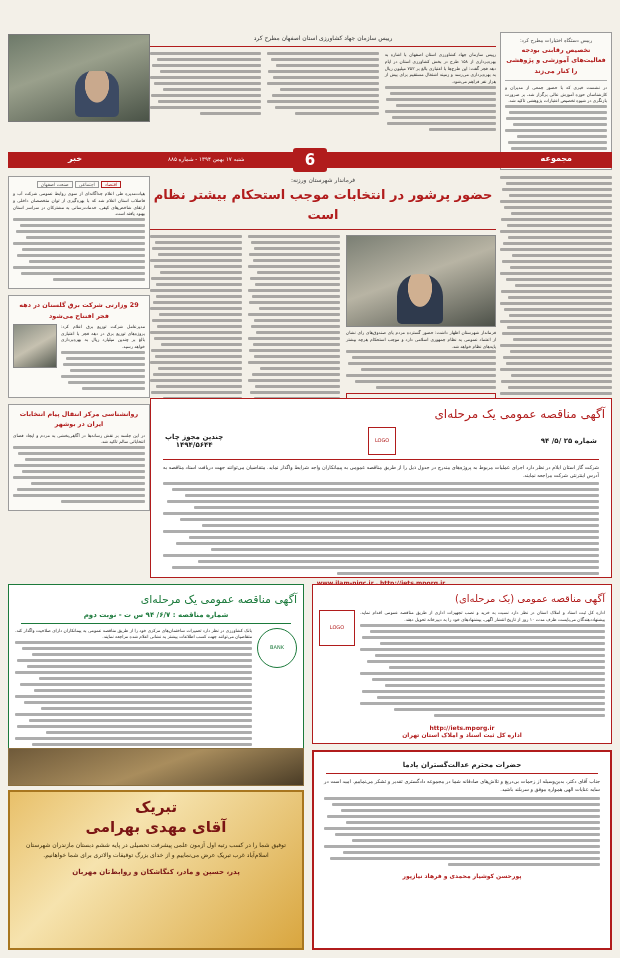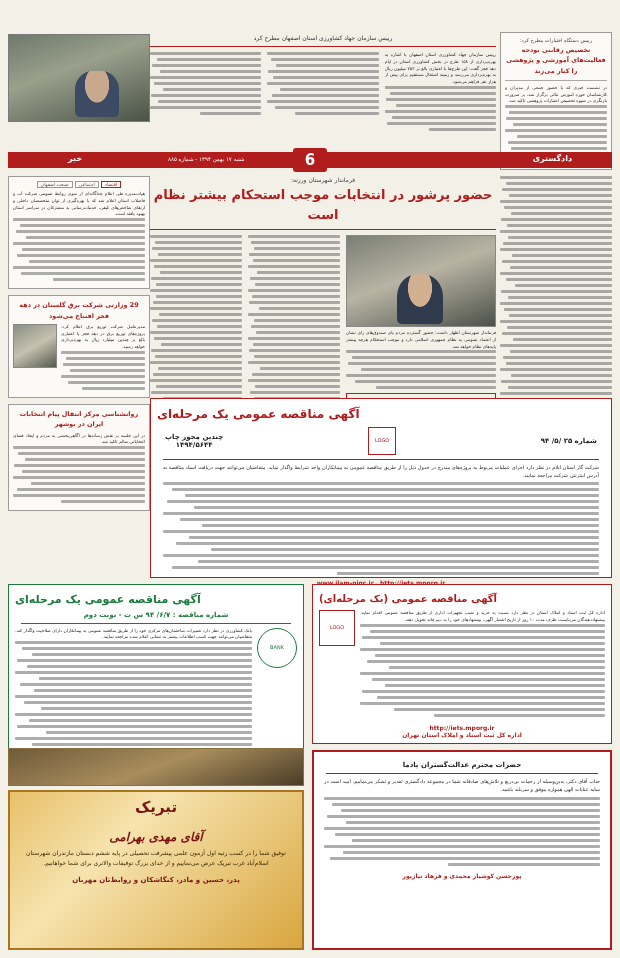--- a/index.html
+++ b/index.html
@@ -130,21 +130,21 @@
     position: relative; width: 100%; height: 70px;
     background: linear-gradient(150deg,#8b8f84 0%, #c6c1b0 50%, #555a50 100%);
     border: 1px solid #888;
   }
 
   
   .ad {
     position: absolute; border: 1px solid #b11c1c; background: #fff;
   }
   .ad-title {
-    font-size: 12px; font-weight: bold; color: #b11c1c; text-align: left; line-height: 1.6;
+    font-size: 12px; font-weight: normal; color: #b11c1c; text-align: right; line-height: 1.6;
   }
   .ad-sub { font-size: 7px; font-weight: bold; color: #222; text-align: center; }
   .ad-rule { height: 1px; background: #b11c1c; margin: 4px 6px; }
   .ad-foot { font-size: 6px; font-weight: bold; color: #b11c1c; text-align: center; }
 
   .ad-green { border-color: #1c7a3c; }
   .ad-green .ad-title, .ad-green .ad-foot { color: #1c7a3c; }
   .ad-green .ad-rule { background: #1c7a3c; }
 
   
@@ -256,21 +256,21 @@
             <i style="width:100%"></i>
             <i style="width:55%"></i>
         </div>
       </div>
     </div>
   </div>
 
   <div class="photo p1"></div>
 
   <div class="secbar" style="top:152px;">
-    <span class="label" style="right:40px;">دادگستری</span>
+    <span class="label" style="right:40px;">مجموعه</span>
     <span class="pagenum">6</span>
     <span class="label" style="left:60px;">خبر</span>
     <span class="badge-date" style="position:absolute; top:4px; left:160px;">شنبه ۱۷ بهمن ۱۳۹۴ - شماره ۸۸۵</span>
   </div>
 
   <div style="position:absolute; top:176px; right:124px; width:346px;">
     <div class="art-kicker">فرماندار شهرستان ورزنه:</div>
     <div class="art-title">حضور پرشور در انتخابات موجب استحکام بیشتر نظام است</div>
     <div class="lead-rule"></div>
     <div style="display:flex; gap:6px; align-items:flex-start;">
@@ -592,20 +592,20 @@
       <i style="width:100%"></i>
         <i style="width:93%"></i>
         <i style="width:98%"></i>
         <i style="width:55%"></i>
     </div>
     <div class="ad-foot" style="margin-top:6px;">پورحسن کوشیار محمدی و فرهاد نیازپور</div>
   </div>
 
   <div class="goldad" style="top:790px; left:8px; width:296px; height:160px; padding:6px;">
     <div class="g-title">تبریک</div>
-    <div class="g-foot" style="font-size:12px; margin-top:14px;font-style:italic;">آقای مهدی بهرامی</div>
+    <div class="g-foot" style="font-size:15px; margin-top:2px;">آقای مهدی بهرامی</div>
     <div class="g-line" style="margin-top:4px;">توفیق شما را در کسب رتبه اول آزمون علمی پیشرفت تحصیلی در پایه ششم دبستان مازندران شهرستان اسلام‌آباد غرب تبریک عرض می‌نماییم و از خدای بزرگ توفیقات والاتری برای شما خواهانیم.</div>
     <div class="g-foot" style="margin-top:8px;">پدر، حسین و مادر، کنگاشکان و روابط‌تان مهربان</div>
   </div>
 
   <div class="photoad" style="top:748px; left:8px; width:296px; height:38px;"></div>
 
 </div>
 
 </body></html>

